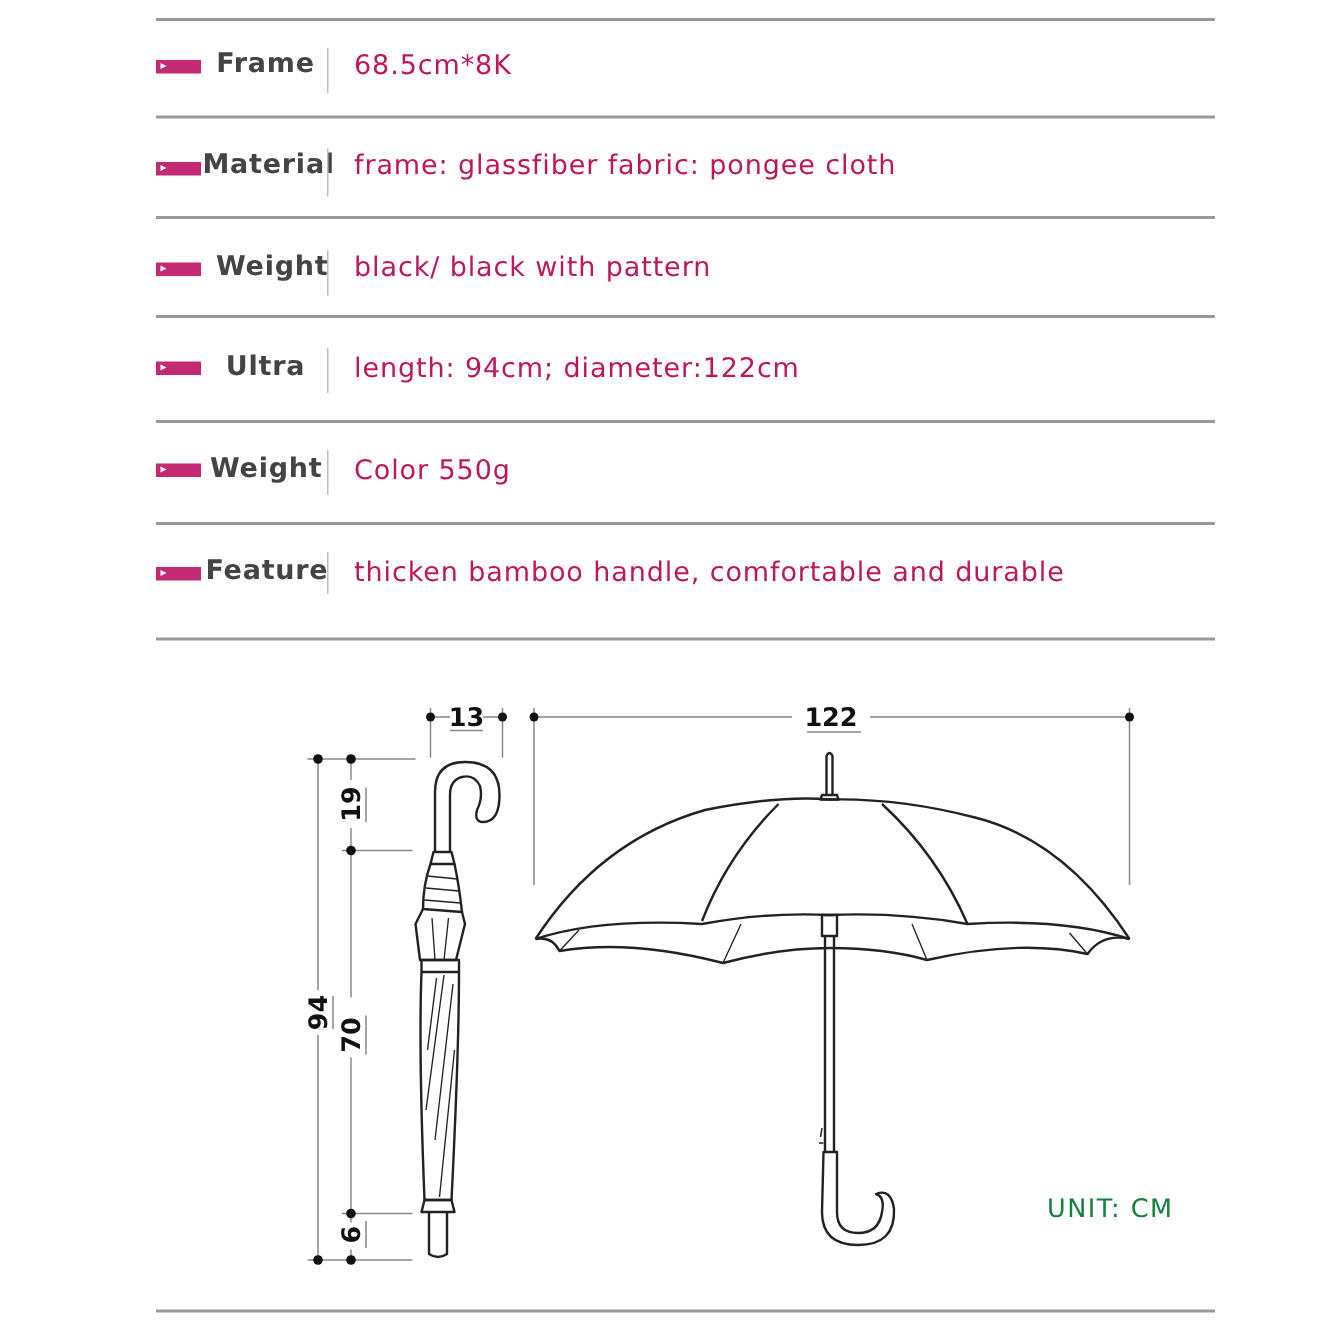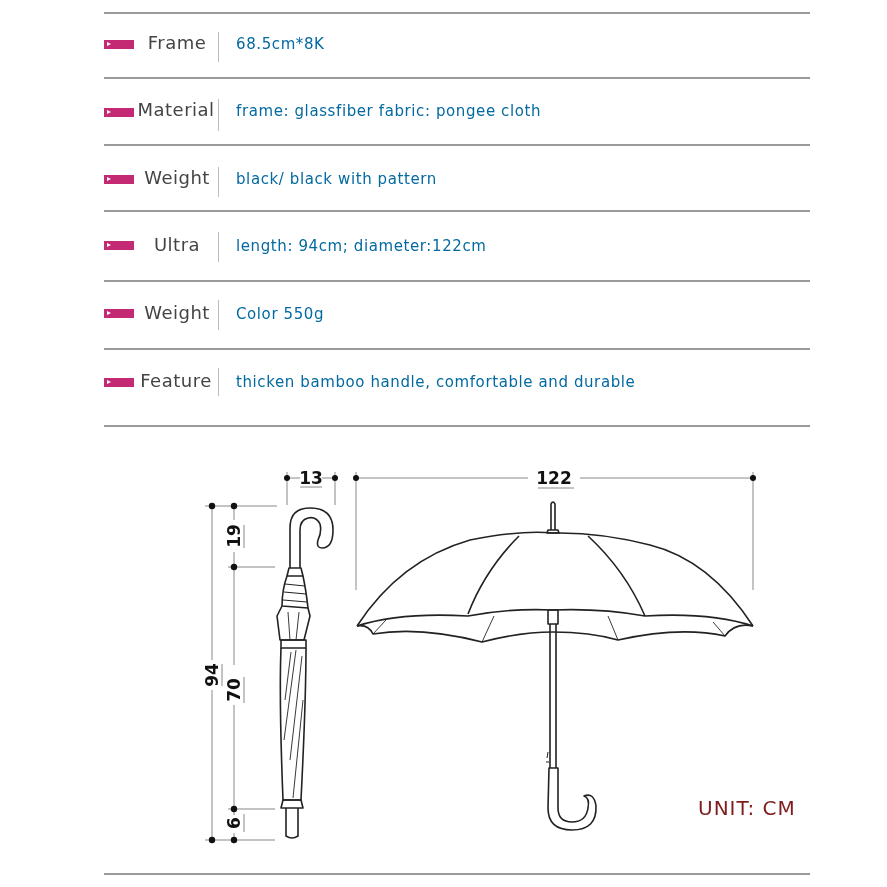--- a/index.html
+++ b/index.html
@@ -5,28 +5,28 @@
   html, body { margin:0; padding:0; background:#ffffff; }
   body { width:887px; height:887px; position:relative; overflow:hidden;
          font-family:"DejaVu Sans", "Liberation Sans", sans-serif; color:#3a3a3a; }
   .divider { position:absolute; left:104px; width:706px; height:0;
              border-top:2px solid #9a9a9a; }
   .row { position:absolute; left:104px; width:706px; }
   .marker { position:absolute; left:0; width:30px; height:9px; background:#c42a73; }
   .marker::after { content:""; position:absolute; left:3px; top:2px;
                    border-left:4px solid #ffffff; border-top:2.5px solid transparent;
                    border-bottom:2.5px solid transparent; }
-  .label { position:absolute; text-align:center; font-size:18px; font-weight:400;
+  .label { position:absolute; text-align:center; font-size:18px; font-weight:700;
            letter-spacing:0.5px; color:#444; white-space:nowrap; }
   .vsep { position:absolute; left:114px; width:1px; background:#bdbdbd; }
-  .value { position:absolute; left:132px; font-size:15px; letter-spacing:0.6px;
-           color:#0369a1; white-space:nowrap; line-height:24px; }
+  .value { position:absolute; left:132px; font-size:18px; letter-spacing:0.6px;
+           color:#be185d; white-space:nowrap; line-height:24px; }
   .drawing { position:absolute; left:0; top:440px; width:887px; height:447px; }
-  .unit { position:absolute; left:698px; top:796px; font-size:20px; letter-spacing:1px;
-          color:#7f1d1d; }
+  .unit { position:absolute; left:698px; top:796px; font-size:17px; letter-spacing:1px;
+          color:#15803d; }
   .dimtext { font-family:"DejaVu Sans", sans-serif; font-weight:bold; font-size:17px; fill:#111; }
 </style>
 </head>
 <body>
 
 <div class="divider" style="top:12px"></div>
 <div class="divider" style="top:77px"></div>
 <div class="divider" style="top:144px"></div>
 <div class="divider" style="top:210px"></div>
 <div class="divider" style="top:280px"></div>

